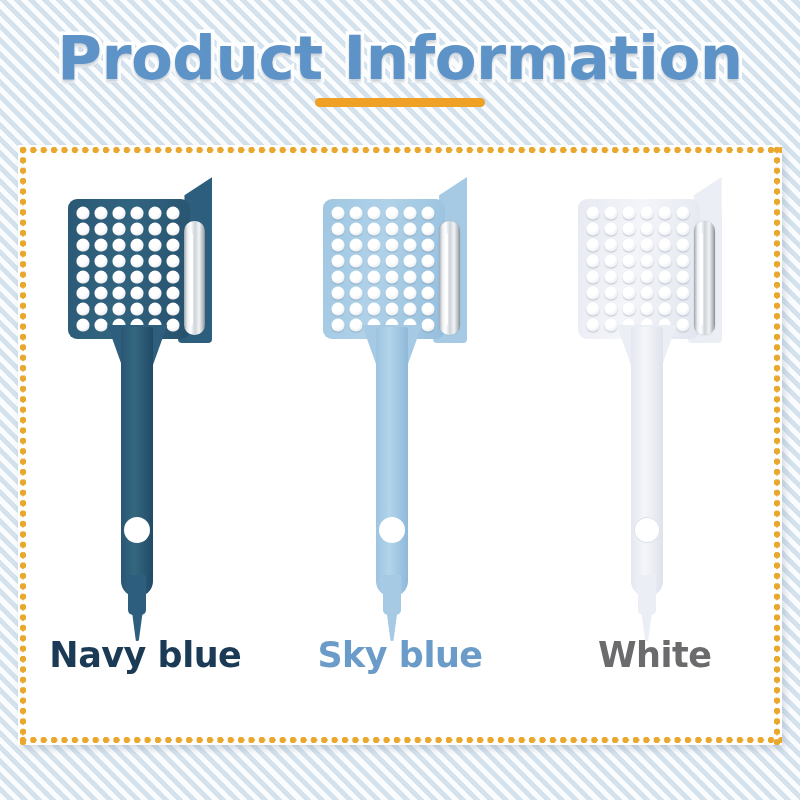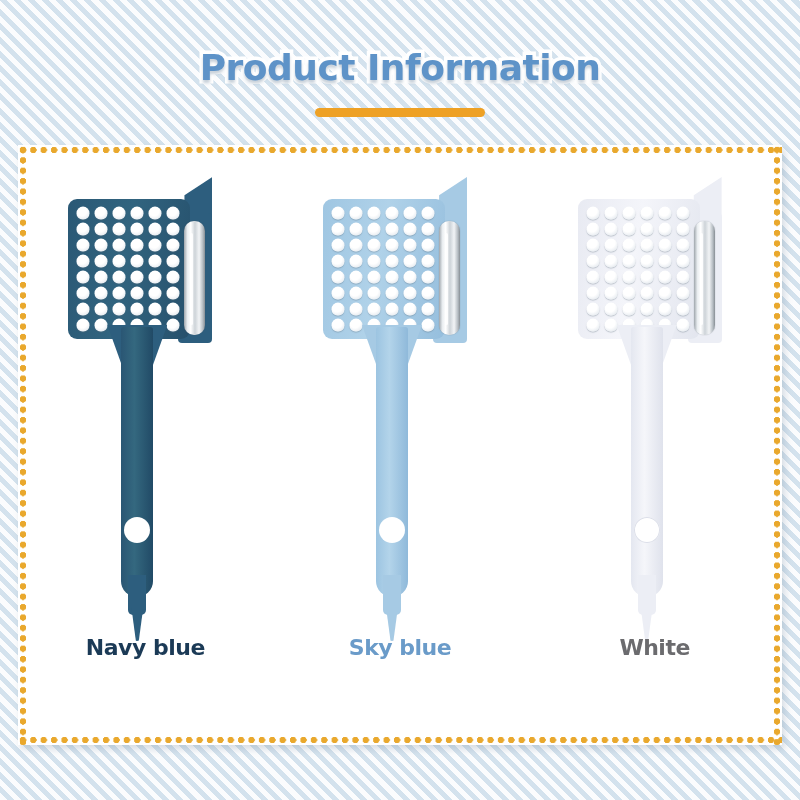--- a/index.html
+++ b/index.html
@@ -31,23 +31,23 @@
 
   
   #header {
     position: absolute;
     top: 0; left: 0;
     width: 800px;
     height: 140px;
     text-align: center;
   }
   #page-title {
-    margin: 12px;
+    margin: 2px;
     padding-top: 28px;
-    font-size: 36px;
+    font-size: 61px;
     line-height: 56px;
     font-weight: bold;
     letter-spacing: -0.5px;
     color: #5e93c8;
     -webkit-text-stroke: 7px #ffffff;
     paint-order: stroke fill;
     text-shadow:
        0 3px 3px rgba(130,150,170,0.45),
        0 1px 0 rgba(255,255,255,0.9);
     font-family: "DejaVu Sans", sans-serif;
@@ -281,21 +281,21 @@
     background: linear-gradient(90deg, #9cc4e1 0%, #b3d4ea 42%, #8fb9da 100%);
   }
 
   
   .product-label {
     position: absolute;
     left: 0;
     top: 490px;
     width: 100%;
     text-align: center;
-    font-size: 22px;
+    font-size: 35px;
     font-weight: bold;
     font-family: "DejaVu Sans", sans-serif;
     letter-spacing: -0.5px;
     white-space: nowrap;
   }
 </style>
 </head>
 <body>
 
 <div id="page-backdrop"></div>

